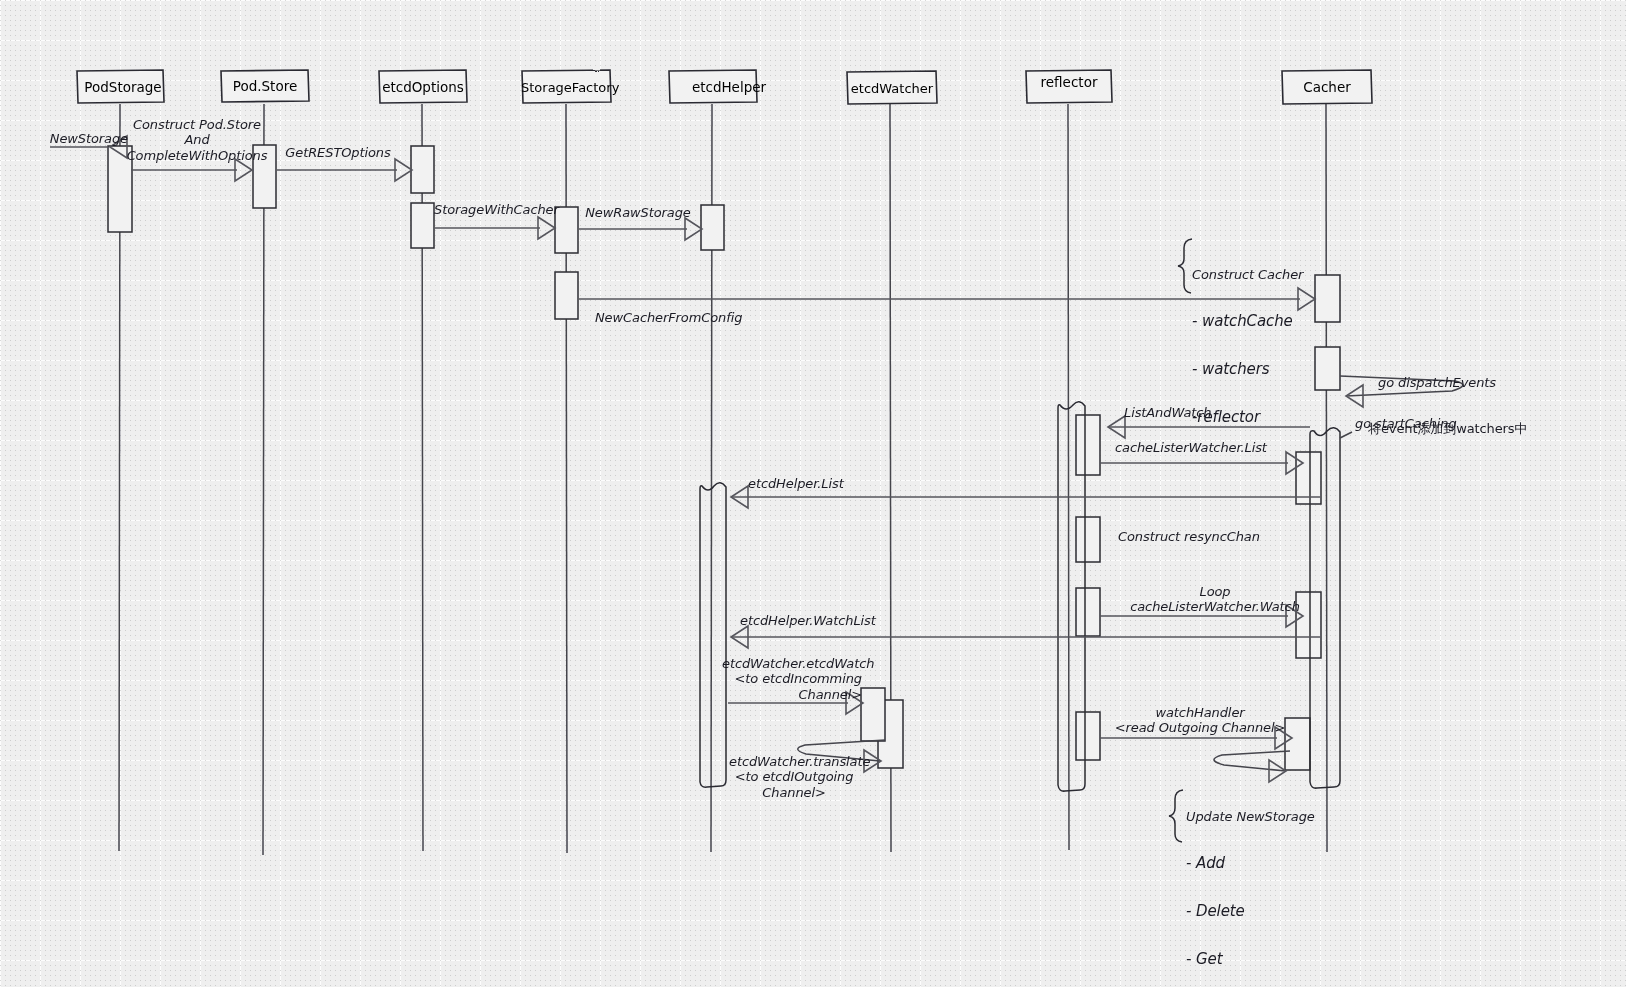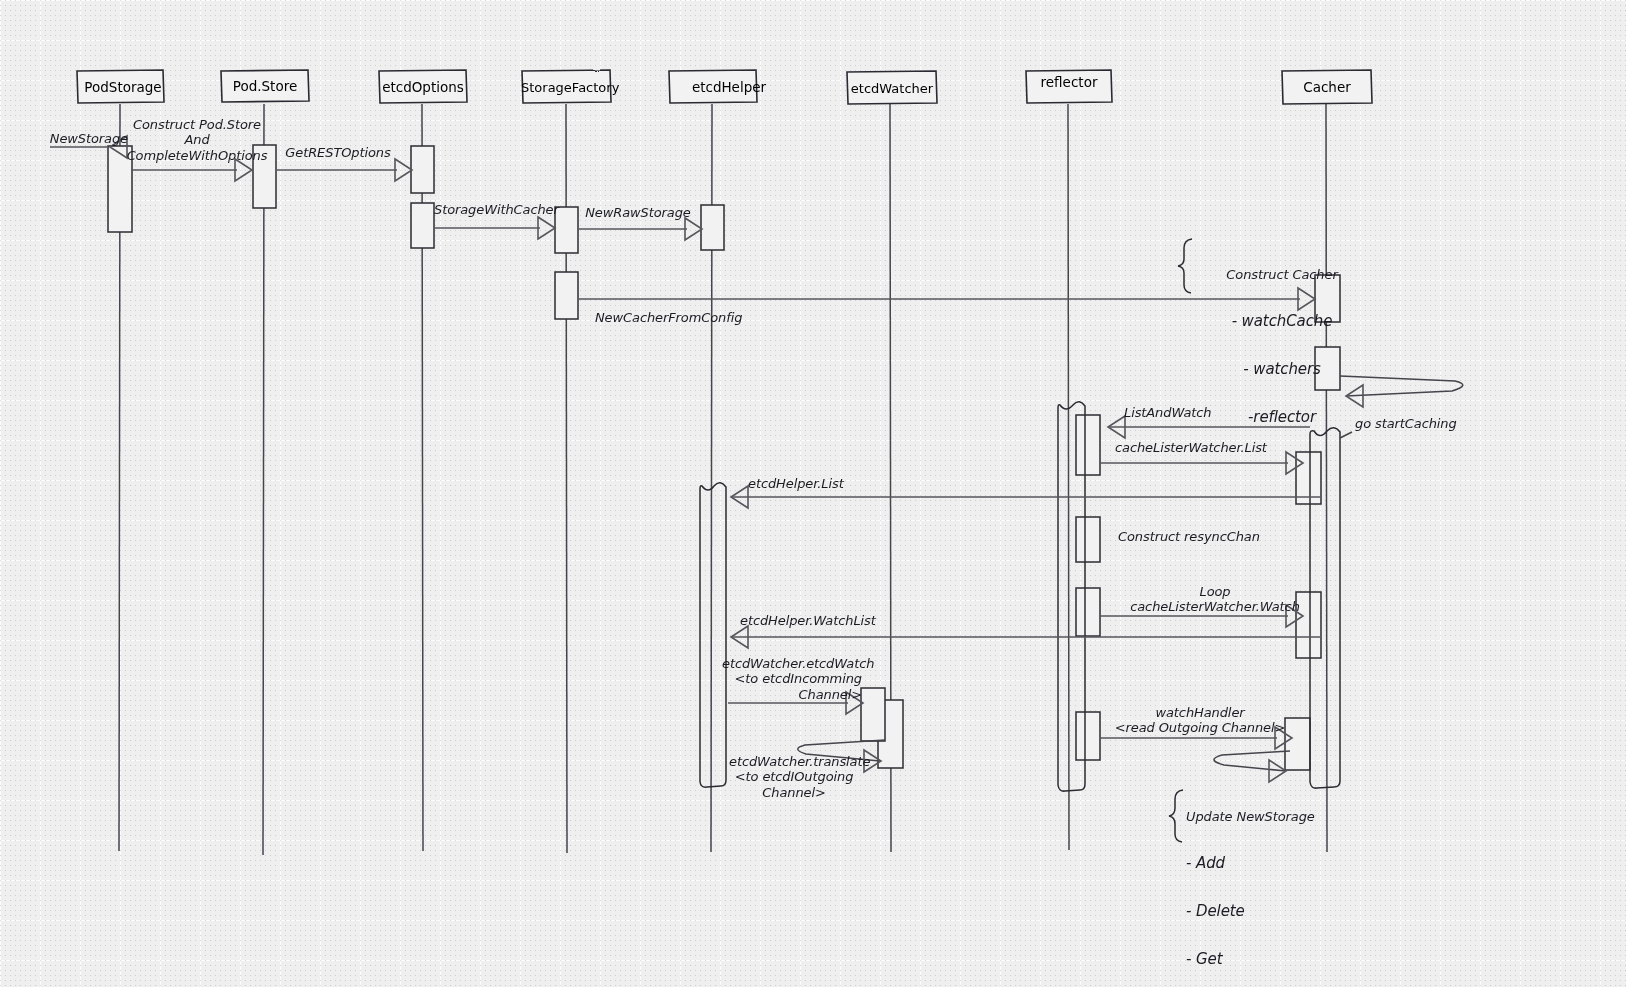--- a/index.html
+++ b/index.html
@@ -225,20 +225,24 @@
 CompleteWithOptions</div>
 
   <div class="lbl msg" style="left:283px;top:145px;width:110px;">GetRESTOptions</div>
 
   <div class="lbl msg" style="left:434px;top:202px;width:122px;">StorageWithCacher</div>
 
   <div class="lbl msg" style="left:583px;top:205px;width:110px;">NewRawStorage</div>
 
   <div class="lbl msg" style="left:595px;top:272px;width:140px;text-align:left;margin-top:38px;">NewCacherFromConfig</div>
 
+  <div class="lbl msg" style="left:1378px;top:344px;width:150px;text-align:left;">
+    <div>go dispatchEvents</div>
+    <div class="cjk" style="margin-left:-10px;">将event添加到watchers中</div>
+  </div>
 
   <div class="lbl msg" style="left:1355px;top:416px;width:130px;text-align:left;">go startCaching</div>
 
   <div class="lbl msg" style="left:1124px;top:405px;width:150px;text-align:left;">ListAndWatch</div>
 
   <div class="lbl msg" style="left:1115px;top:440px;width:180px;text-align:left;">cacheListerWatcher.List</div>
 
   <div class="lbl msg" style="left:748px;top:476px;width:140px;text-align:left;">etcdHelper.List</div>
 
   <div class="lbl msg" style="left:1118px;top:529px;width:180px;text-align:left;">Construct resyncChan</div>
@@ -252,21 +256,21 @@
 &lt;to etcdIncomming
 Channel&gt;</div>
 
   <div class="lbl msg" style="left:729px;top:754px;width:130px;">etcdWatcher.translate
 &lt;to etcdIOutgoing
 Channel&gt;</div>
 
   <div class="lbl msg" style="left:1110px;top:705px;width:180px;">watchHandler
 &lt;read Outgoing Channel&gt;</div>
 
-  <div class="lbl note" style="left:1192px;top:236px;width:180px;text-align:center;">
+  <div class="lbl note" style="left:1192px;top:236px;width:180px;text-align:left;">
     <div class="note-title">Construct Cacher</div>
     <div class="note-item">- watchCache</div>
     <div class="note-item">- watchers</div>
     <div class="note-item">-reflector</div>
   </div>
 
   <div class="lbl note" style="left:1186px;top:778px;width:180px;text-align:left;">
     <div class="note-title">Update NewStorage</div>
     <div class="note-item">- Add</div>
     <div class="note-item">- Delete</div>

